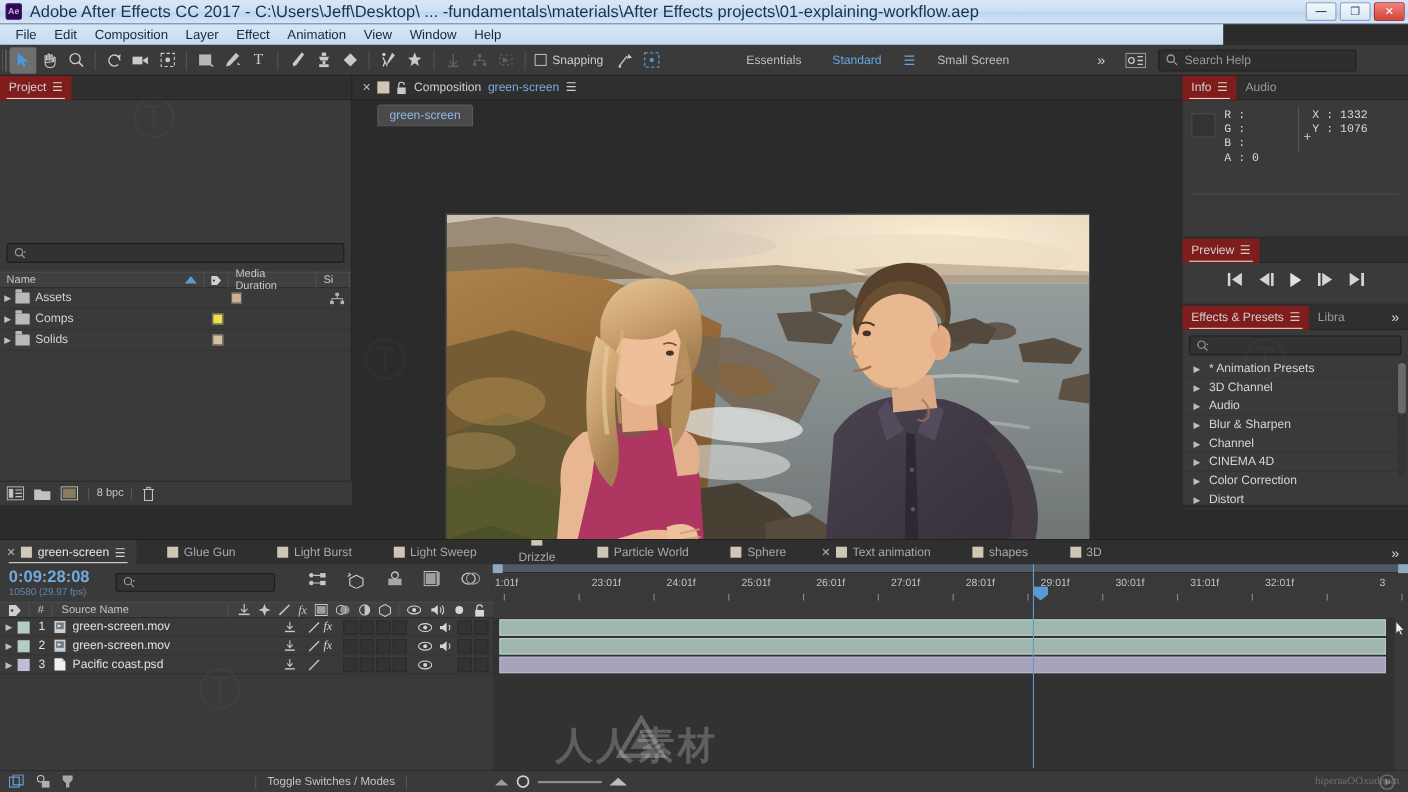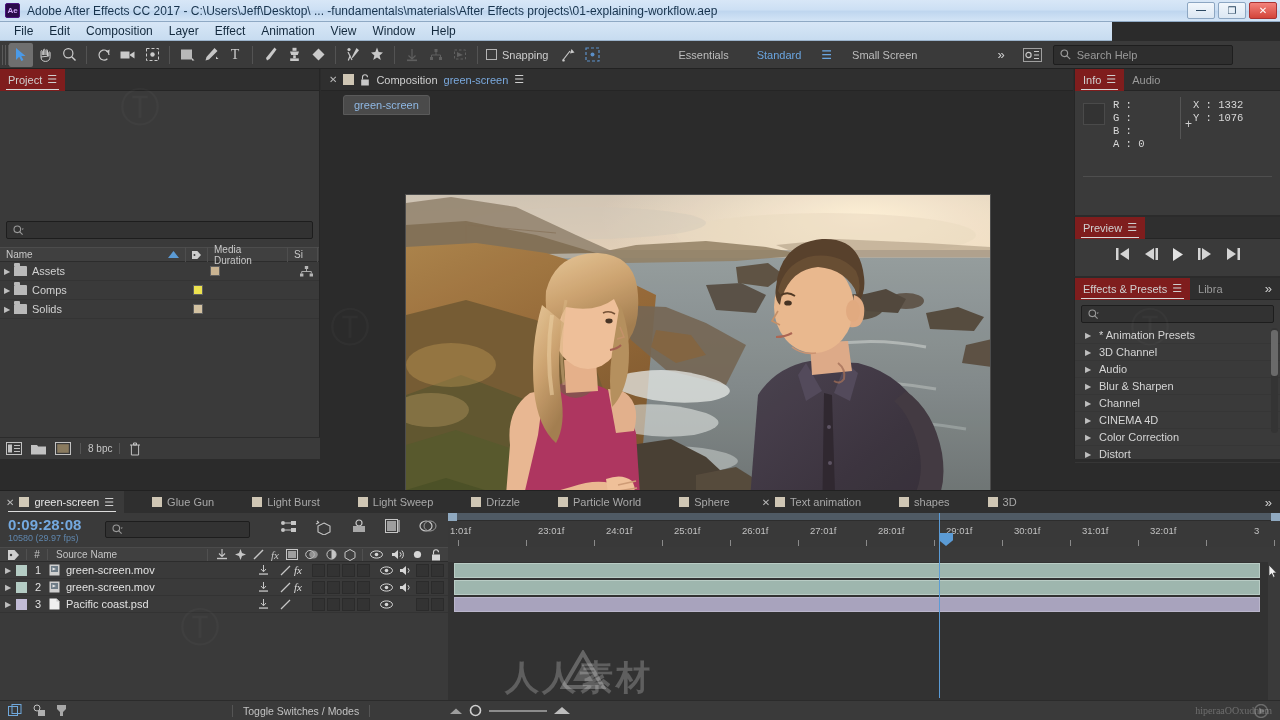--- a/index.html
+++ b/index.html
@@ -21,21 +21,21 @@
     border-bottom: 1px solid #8fa9c4;
     display:flex; align-items:center;
   }
   .ae-logo {
     width:15px; height:15px; margin-left:5px; margin-right:7px;
     background:#2a0a4a; border:1px solid #4b1380; border-radius:2px;
     color:#cfa6f5; font-size:8px; font-weight:bold;
     display:flex; align-items:center; justify-content:center;
     font-family:"Liberation Sans",sans-serif;
   }
-  .title-text { color:#17334d; font-size:12px; white-space:nowrap; }
+  .title-text { color:#17334d; font-size:15px; white-space:nowrap; }
   .win-btns { position:absolute; right:3px; top:2px; display:flex; gap:3px; }
   .win-btn {
     width:28px; height:17px; border:1px solid #8ca6c2; border-radius:2px;
     background: linear-gradient(to bottom,#f2f7fc,#dbe7f3);
     display:flex; align-items:center; justify-content:center;
     color:#2d4a63; font-size:10px;
   }
   .win-btn.close { background: linear-gradient(to bottom,#f3837c,#d3443a); border-color:#a33; color:#fff; }
 
   
@@ -890,21 +890,21 @@
         <span>Glue Gun</span>
       </div>
       <div class="tl-tab" style="padding-left:28px;">
         <span class="tl-sw"></span>
         <span>Light Burst</span>
       </div>
       <div class="tl-tab" style="padding-left:28px;">
         <span class="tl-sw"></span>
         <span>Light Sweep</span>
       </div>
-      <div class="tl-tab" style="padding-left:28px;">
+      <div class="tl-tab" style="padding-left:28px;flex-direction:column;">
         <span class="tl-sw"></span>
         <span>Drizzle</span>
       </div>
       <div class="tl-tab" style="padding-left:28px;">
         <span class="tl-sw"></span>
         <span>Particle World</span>
       </div>
       <div class="tl-tab" style="padding-left:28px;">
         <span class="tl-sw"></span>
         <span>Sphere</span>

